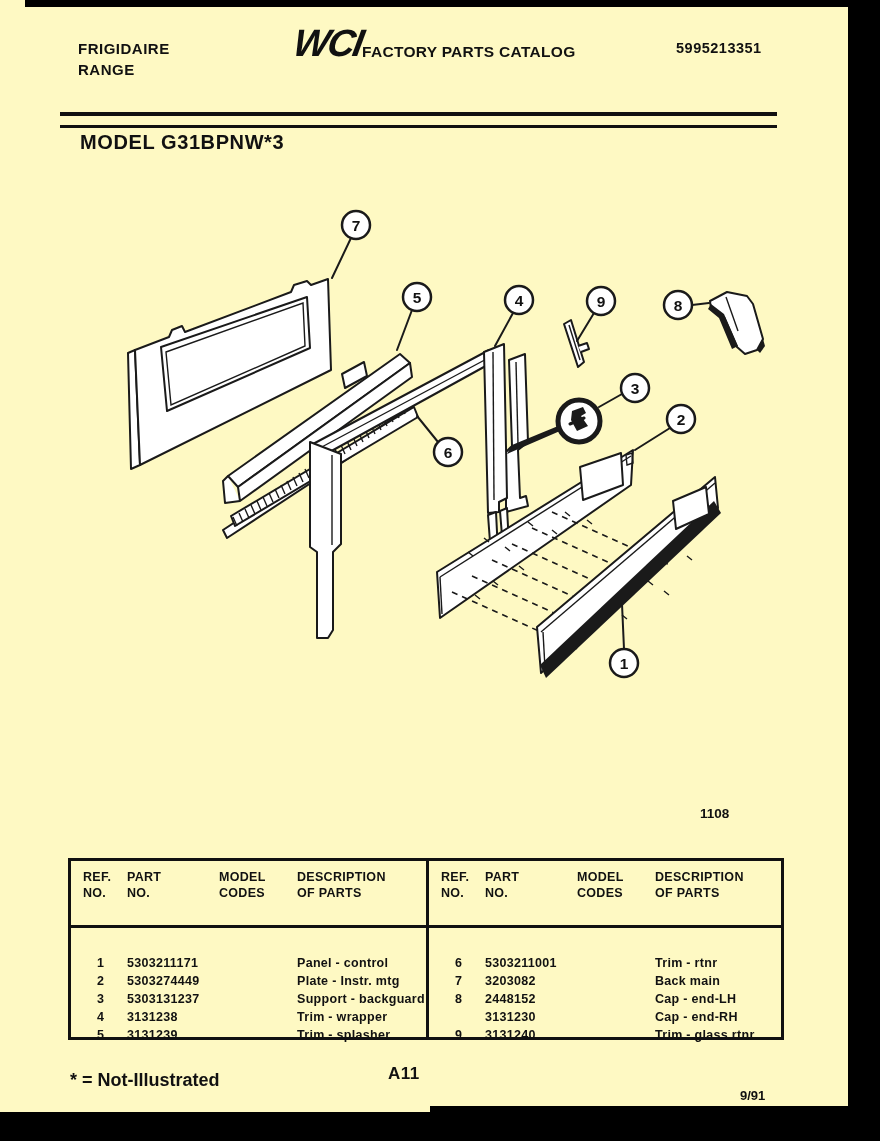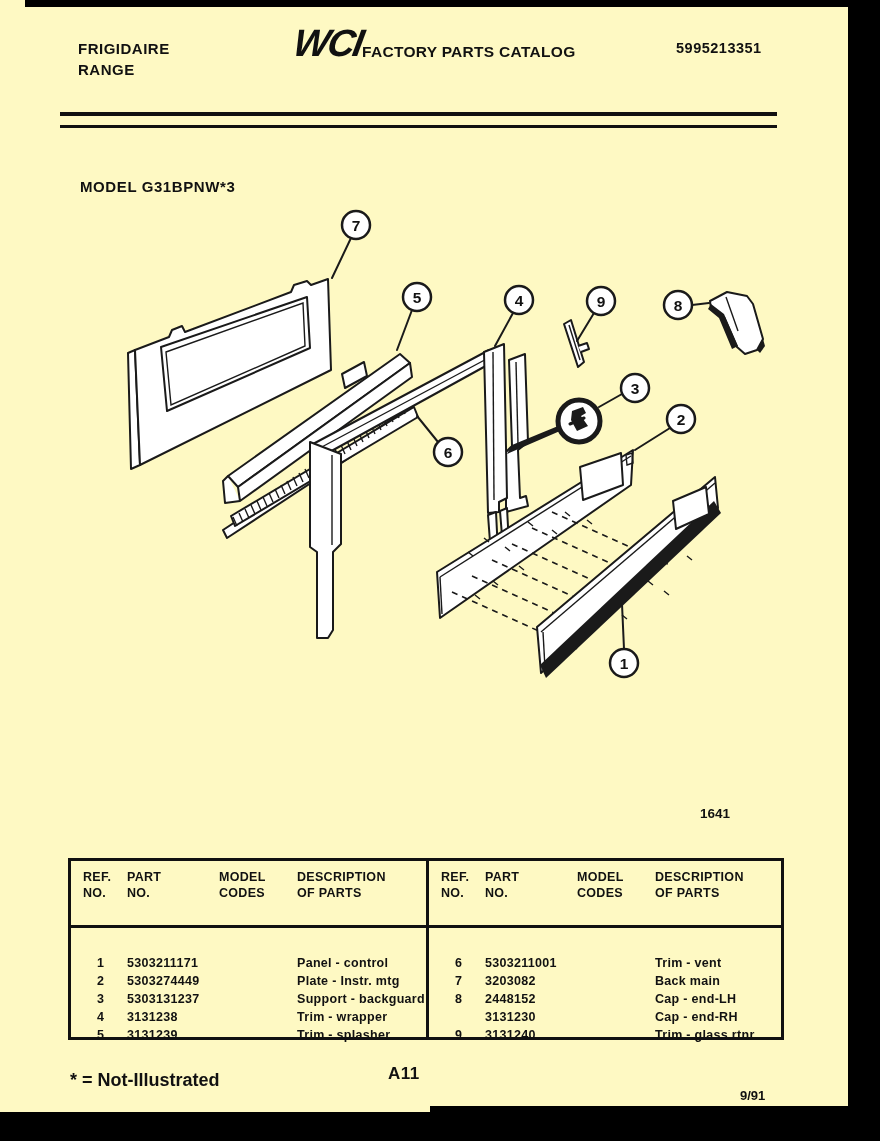--- a/index.html
+++ b/index.html
@@ -15,21 +15,21 @@
   .artifact.bottom{left:0; top:1112px; width:880px; height:29px;}
   .artifact.bottom2{left:430px; top:1106px; width:450px; height:10px;}
   
   .brand{position:absolute; left:78px; top:38px; font-size:15px; line-height:1.4; letter-spacing:.5px;}
   .logo{position:absolute; left:294px; top:22px; font-size:38px; font-style:italic; font-weight:bold;
         transform:skewX(-10deg); letter-spacing:-2px;}
   .catalog-title{position:absolute; left:362px; top:43px; font-size:15.5px; letter-spacing:.3px;}
   .pub-number{position:absolute; left:676px; top:40px; font-size:14.5px; letter-spacing:.5px;}
   .double-rule{position:absolute; left:60px; top:112px; width:717px; height:9px;
         border-top:4px solid #111; border-bottom:3px solid #111;}
-  .model-line{position:absolute; left:80px; top:131px; font-size:15px; letter-spacing:.6px;margin-top:47px;}
+  .model-line{position:absolute; left:80px; top:131px; font-size:20px; letter-spacing:.6px;}
   
   .diagram{position:absolute; left:60px; top:200px; width:720px; height:500px;}
   .page-ref{position:absolute; left:700px; top:806px; font-size:13.5px;}
   
   .parts-table{position:absolute; left:68px; top:858px; width:716px; height:182px;
         border:3px solid #111; display:flex; box-sizing:border-box;}
   .table-half{width:50%; box-sizing:border-box; position:relative;}
   .table-half.right{border-left:3px solid #111;}
   .thead{display:grid; grid-template-columns:44px 92px 78px auto; padding:9px 0 18px 12px;
         border-bottom:3px solid #111; height:37px; box-sizing:content-box;}
@@ -196,21 +196,21 @@
       <circle class="callout-circle" cx="388" cy="252" r="14"></circle>
       <text class="callout-num" x="388" y="257.5">6</text>
     </g>
     <g>
       <path class="ln" d="M564,449 L562,404"></path>
       <circle class="callout-circle" cx="564" cy="463" r="14"></circle>
       <text class="callout-num" x="564" y="468.5">1</text>
     </g>
   </svg>
 
-  <div class="page-ref">1641</div>
+  <div class="page-ref">1108</div>
 
   <div class="parts-table">
     <div class="table-half left">
       <div class="thead">
         <div class="th">REF.
 NO.</div>
         <div class="th">PART
 NO.</div>
         <div class="th">MODEL
 CODES</div>
@@ -259,21 +259,21 @@
         <div class="th">MODEL
 CODES</div>
         <div class="th">DESCRIPTION
 OF PARTS</div>
       </div>
       <div class="tbody">
         <div class="tr">
           <div class="td ref">6</div>
           <div class="td">5303211001</div>
           <div class="td"></div>
-          <div class="td">Trim - vent</div>
+          <div class="td">Trim - rtnr</div>
         </div>
         <div class="tr">
           <div class="td ref">7</div>
           <div class="td">3203082</div>
           <div class="td"></div>
           <div class="td">Back main</div>
         </div>
         <div class="tr">
           <div class="td ref">8</div>
           <div class="td">2448152</div>

